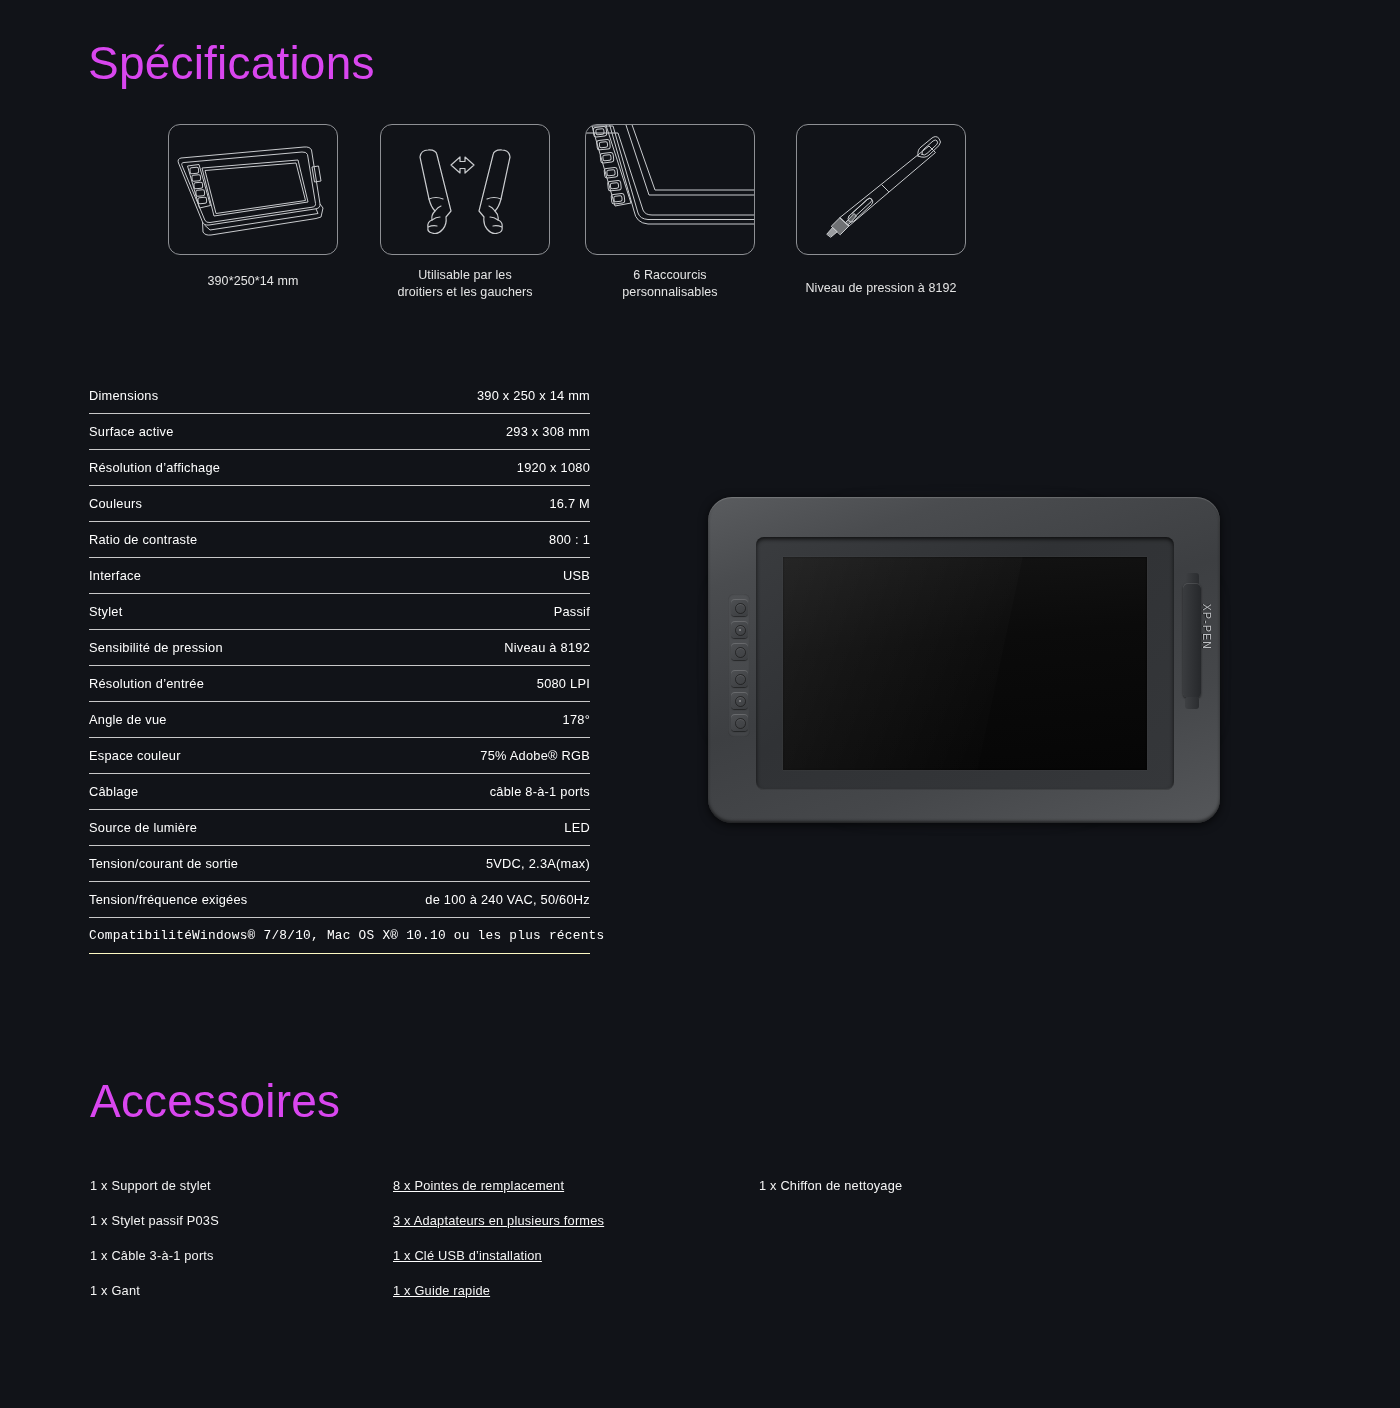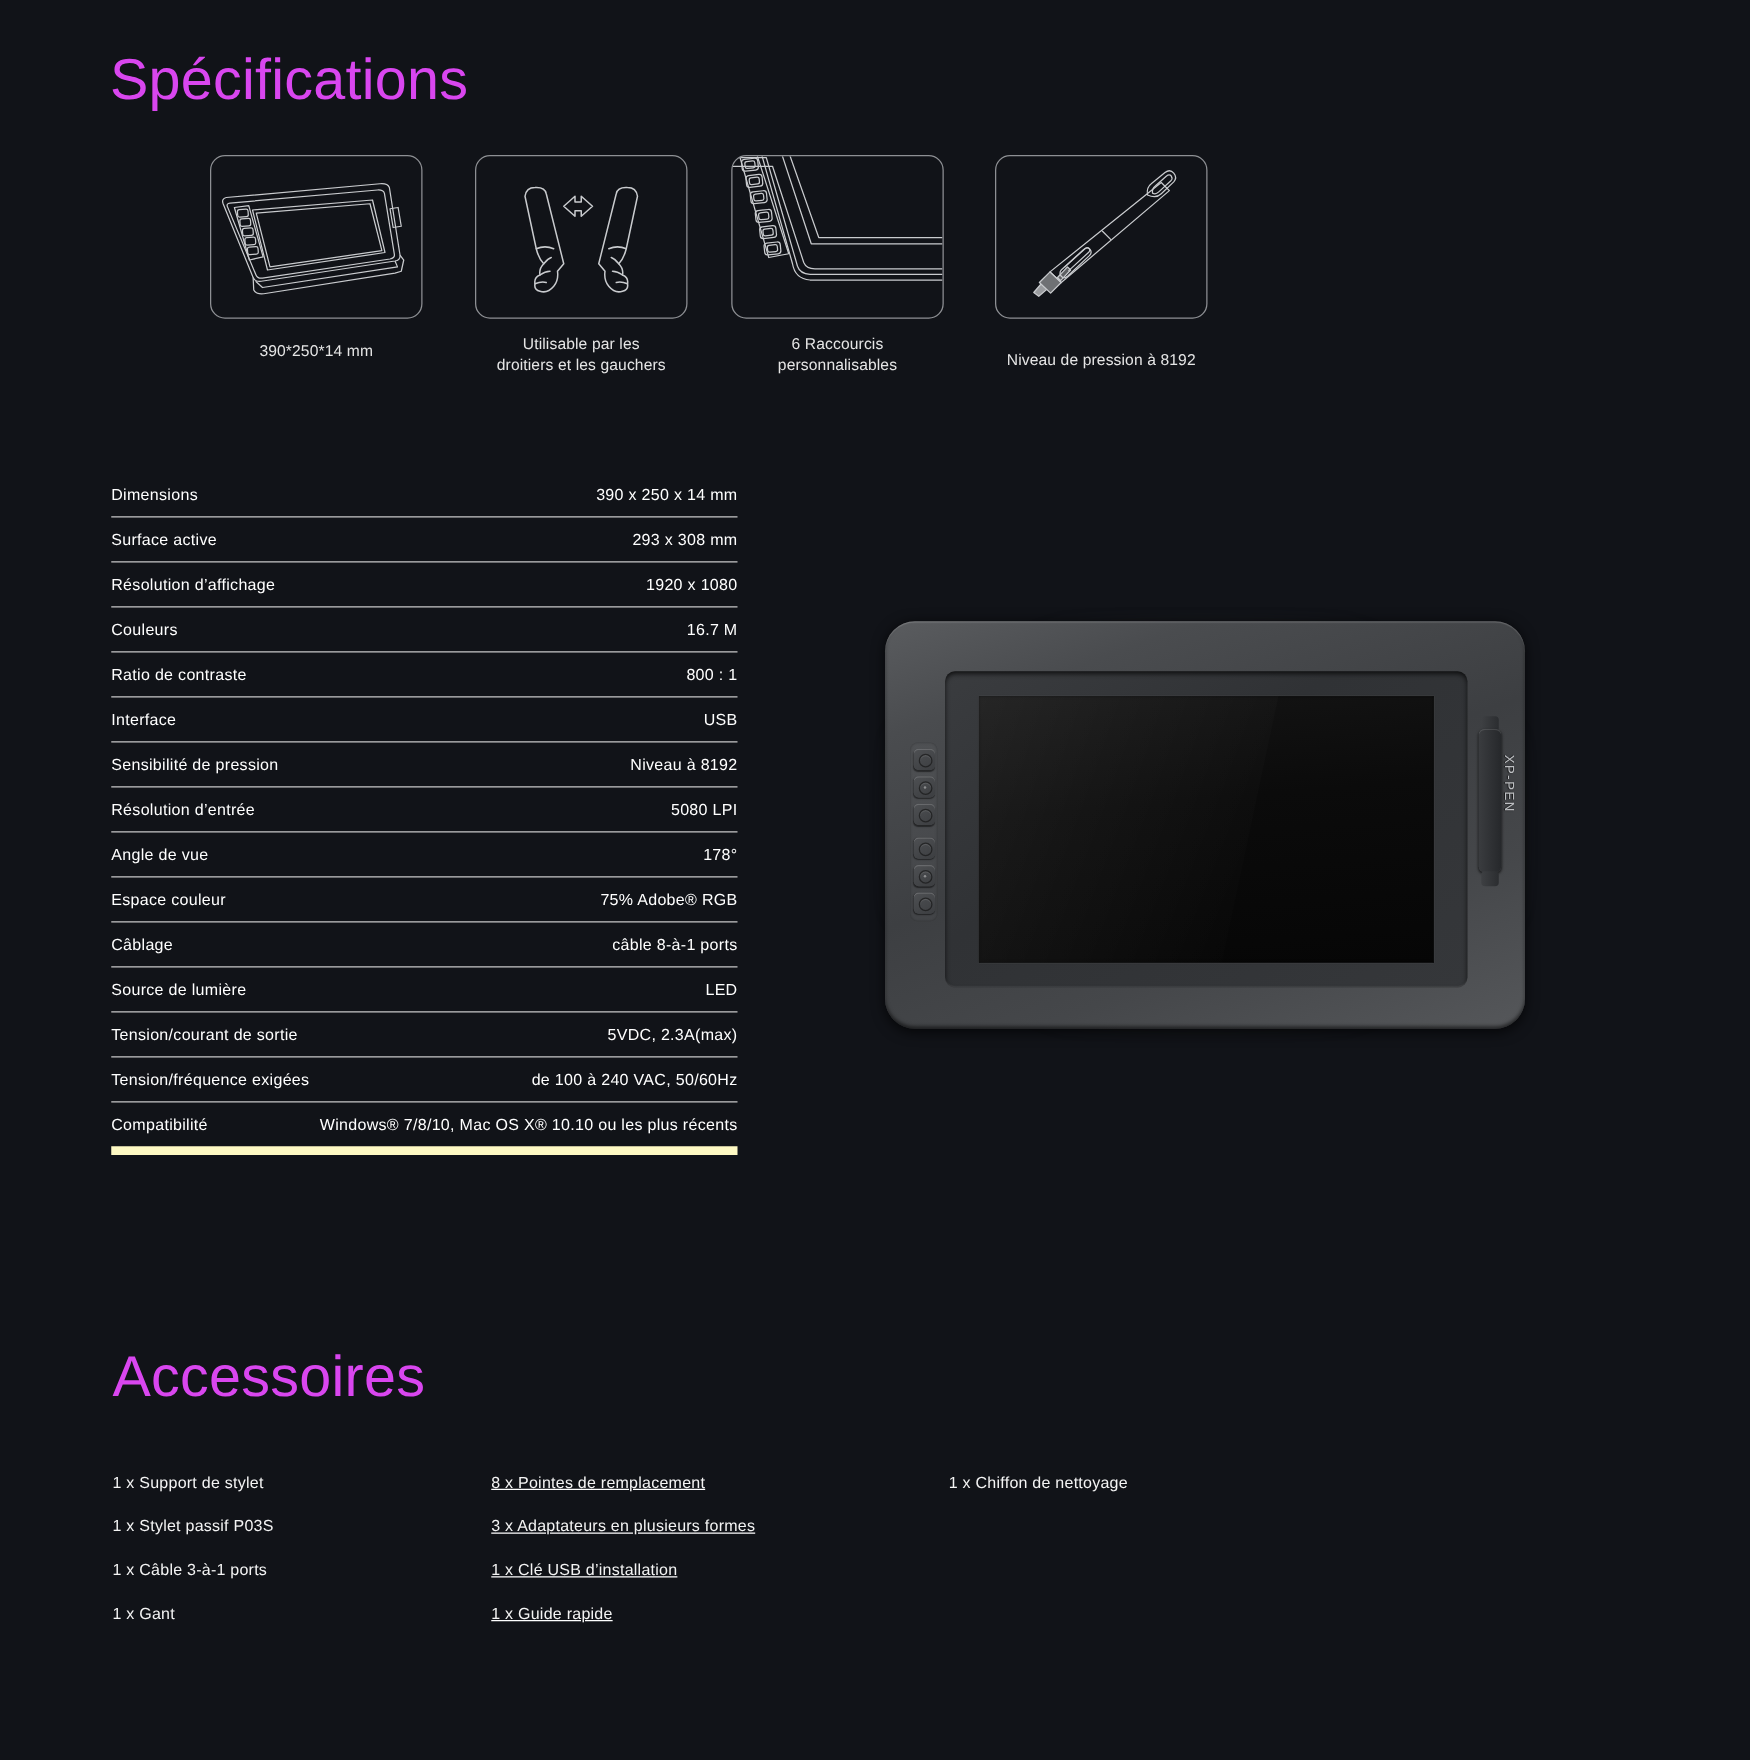--- a/index.html
+++ b/index.html
@@ -81,21 +81,21 @@
     display: flex;
     align-items: center;
     justify-content: space-between;
     height: 35px;
     border-top: 1px solid #c8c8c8;
     font-size: 12.8px;
     letter-spacing: 0.25px;
     color: #ffffff;
   }
   .spec-row:first-child { border-top: none; }
-  .spec-row.last { border-bottom: 7px solid #fef9c3; }
+  .spec-row.last { border-bottom: 1px solid #fef9c3; font-family: Liberation Mono, monospace; }
   .spec-label { white-space: nowrap; }
   .spec-value { white-space: nowrap; text-align: right; }
   .spec-row.compat .spec-value { font-size: 12.8px; }
 
   
   #tablet-figure {
     position: absolute;
     left: 704px;
     top: 492px;
     width: 520px;
@@ -384,20 +384,24 @@
   </div>
   <div class="spec-row">
     <span class="spec-label">Ratio de contraste</span>
     <span class="spec-value">800 : 1</span>
   </div>
   <div class="spec-row">
     <span class="spec-label">Interface</span>
     <span class="spec-value">USB</span>
   </div>
   <div class="spec-row">
+    <span class="spec-label">Stylet</span>
+    <span class="spec-value">Passif</span>
+  </div>
+  <div class="spec-row">
     <span class="spec-label">Sensibilité de pression</span>
     <span class="spec-value">Niveau à 8192</span>
   </div>
   <div class="spec-row">
     <span class="spec-label">Résolution d’entrée</span>
     <span class="spec-value">5080 LPI</span>
   </div>
   <div class="spec-row">
     <span class="spec-label">Angle de vue</span>
     <span class="spec-value">178°</span>

